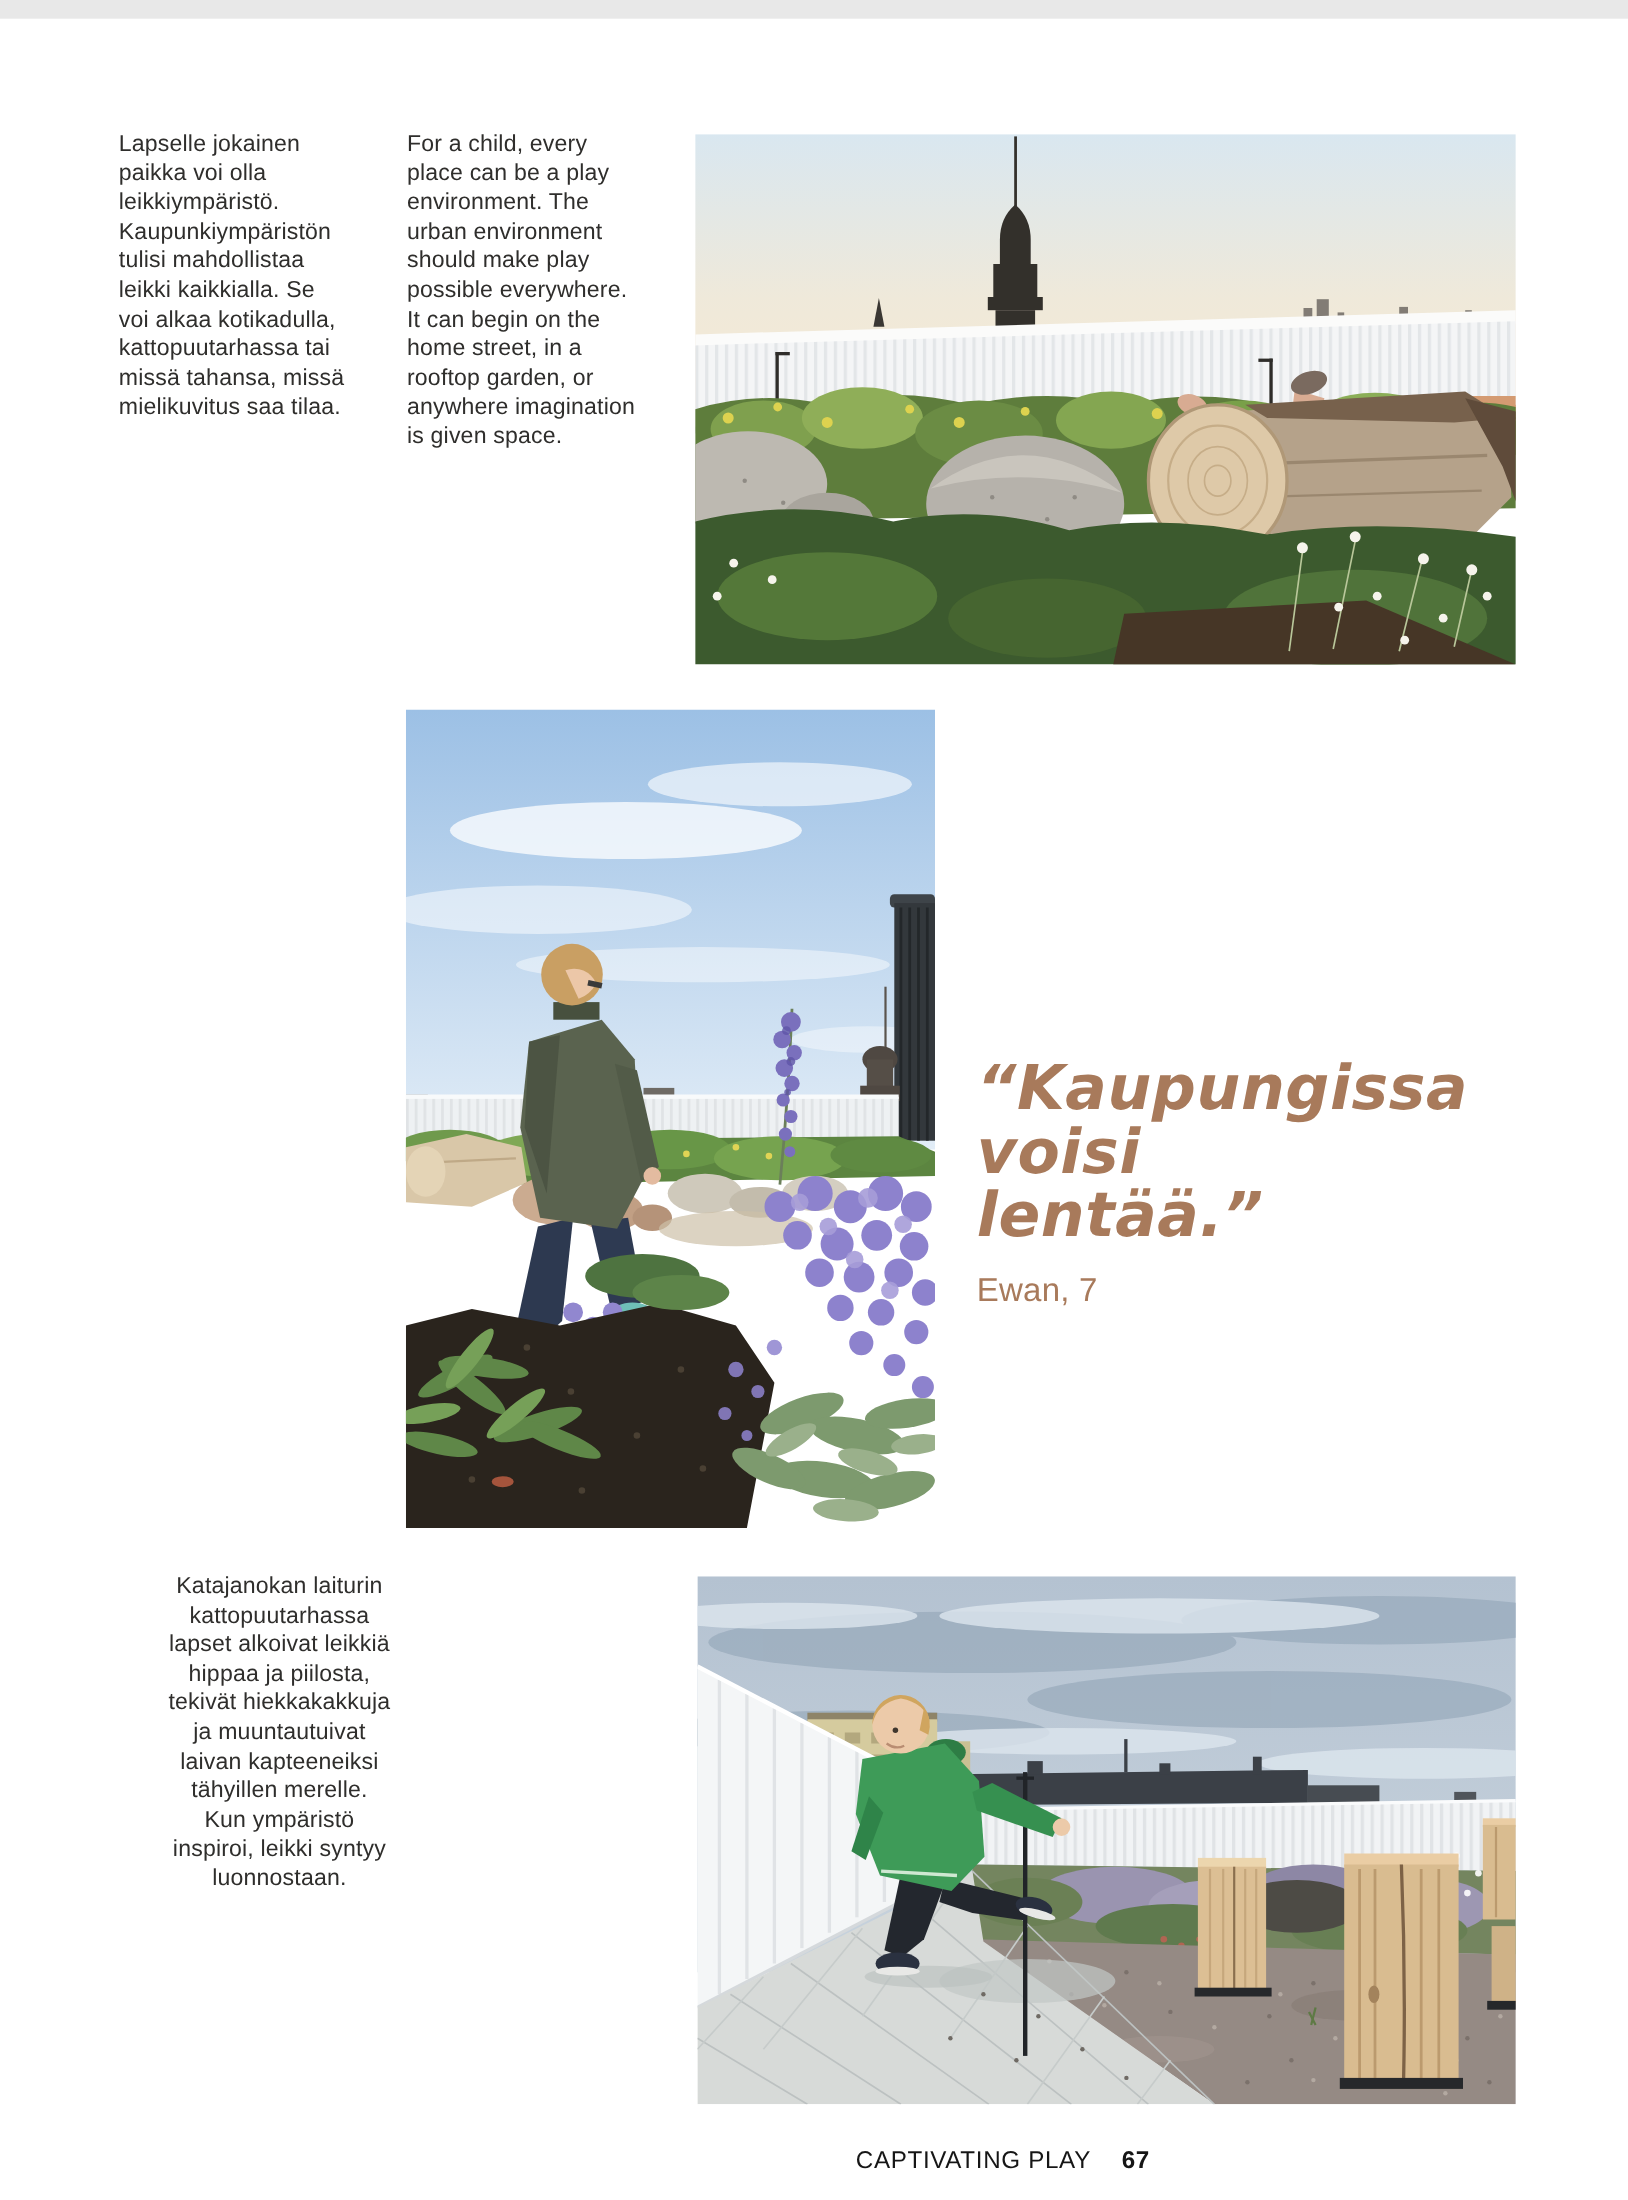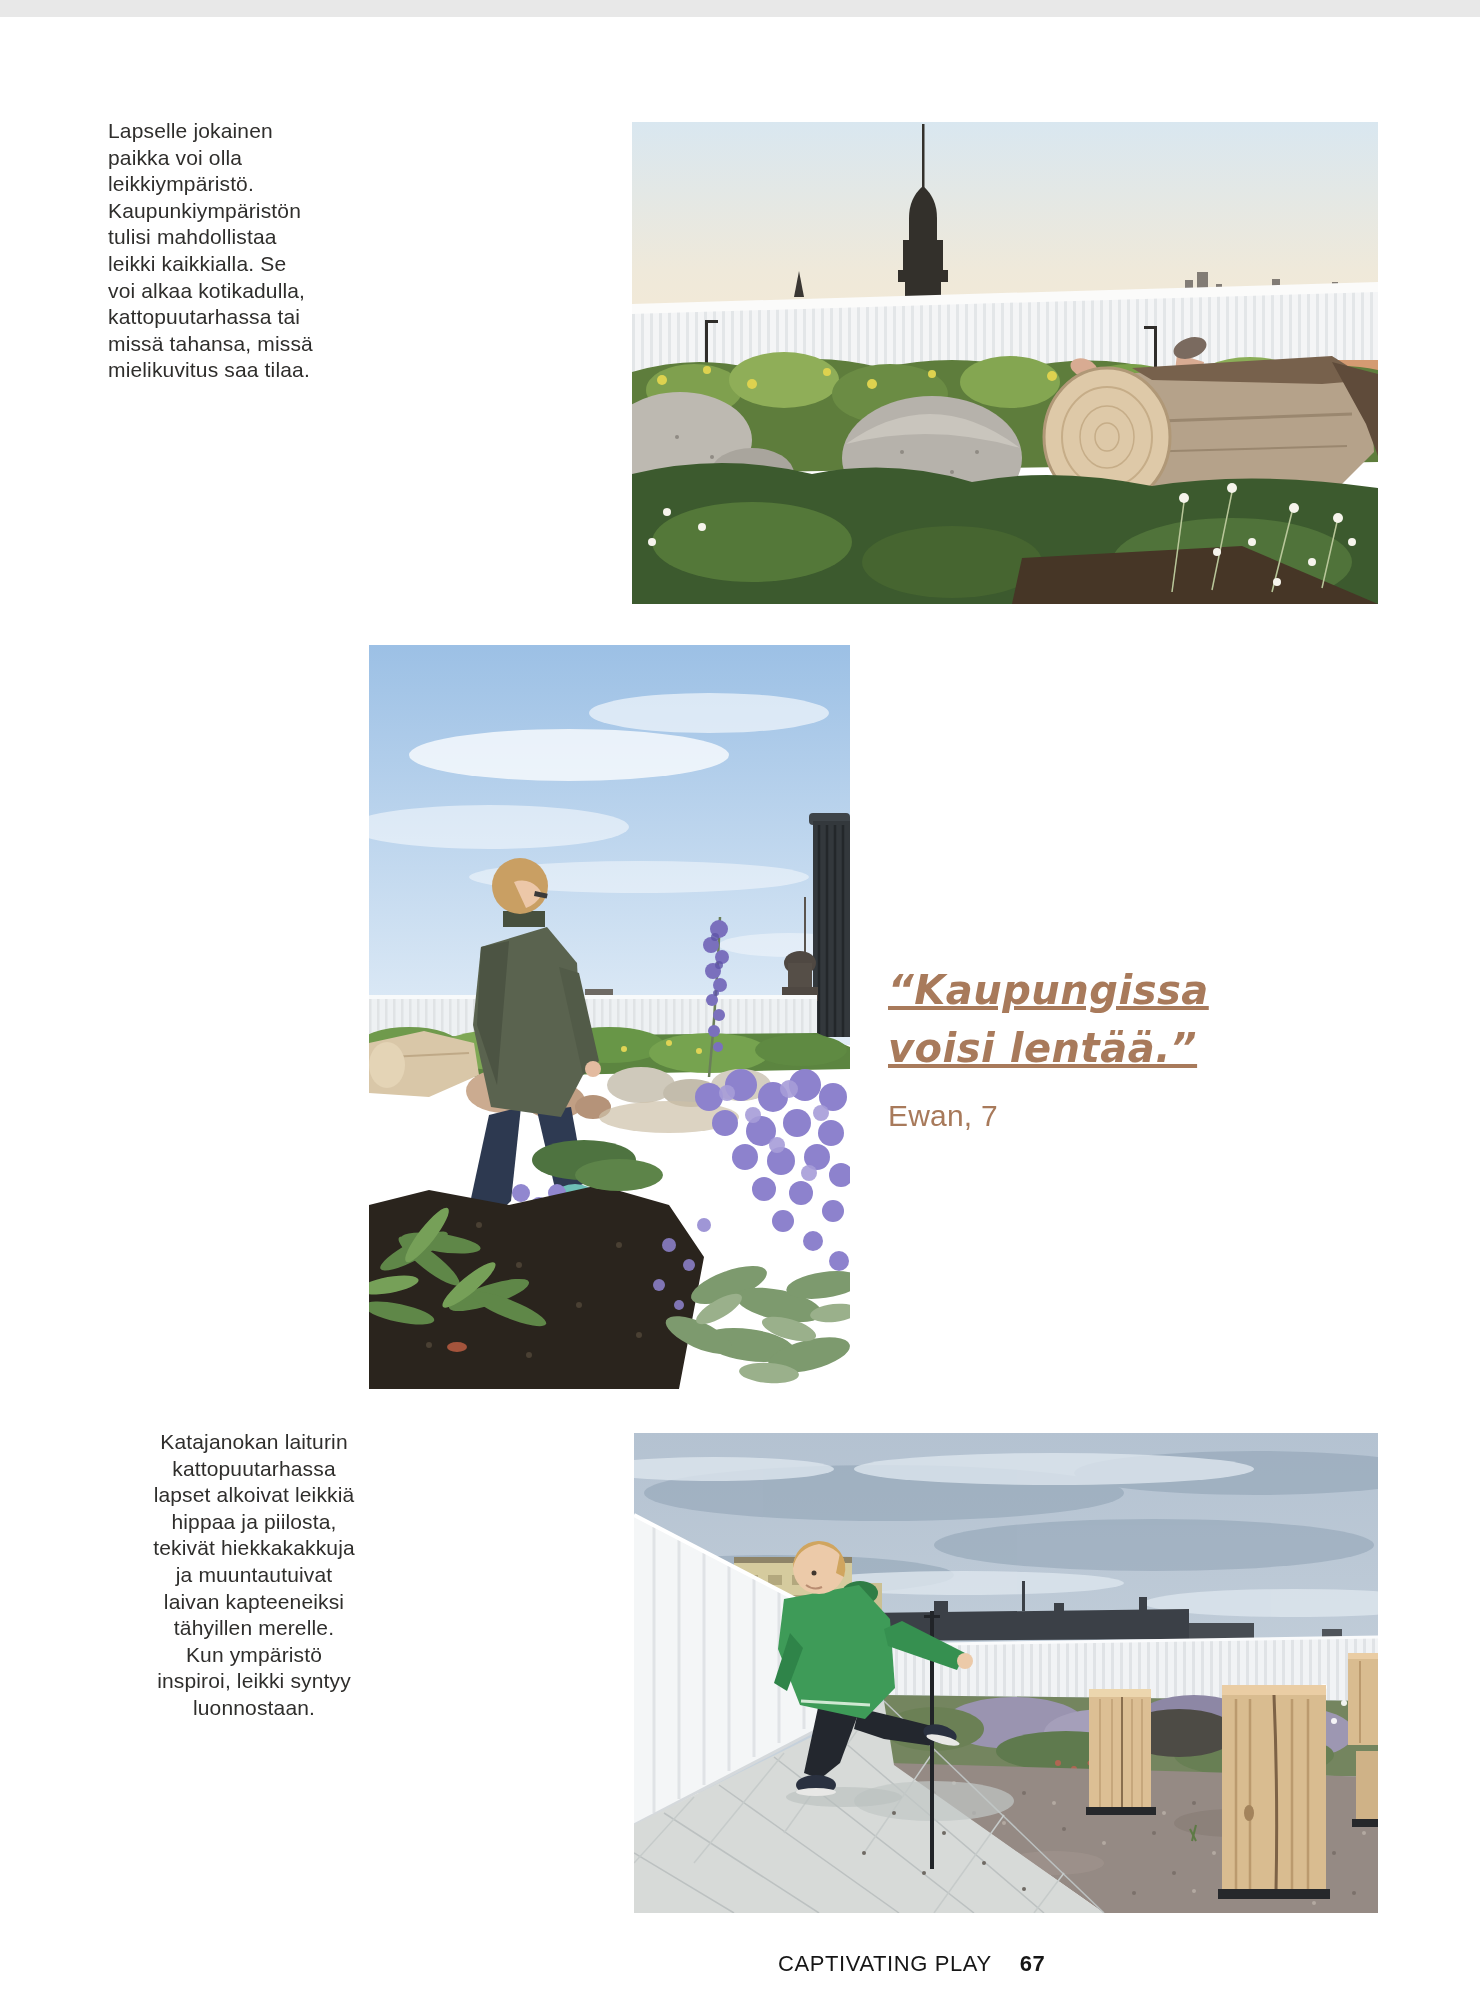--- a/index.html
+++ b/index.html
@@ -12,22 +12,22 @@
     position:absolute;white-space:pre-line;
     font-size:21px;line-height:26.6px;letter-spacing:.15px;color:#2f2e2c;
     width:258px;
   }
   .photo{position:absolute;display:block;}
   .photo svg{display:block;width:100%;height:100%;}
   .quote-block{position:absolute;left:888px;top:944px;width:420px;}
   .quote-text{
     font-family:"DejaVu Sans", sans-serif;
     font-style:italic;font-weight:bold;
-    font-size:40px;line-height:58px;letter-spacing:.5px;
-    color:#a87a5b;white-space:pre-line;text-decoration:underline;
+    font-size:56px;line-height:58px;letter-spacing:.5px;
+    color:#a87a5b;white-space:pre-line;
   }
   .quote-attr{
     margin-top:22px;font-size:30px;line-height:34px;color:#a87a5b;letter-spacing:.2px;
   }
   .footer{
     position:absolute;right:102px;top:1934px;width:600px;
     font-size:22px;letter-spacing:.6px;color:#161616;
   }
   .footer .pagenum{font-weight:bold;margin-left:28px;}
 </style>
@@ -40,20 +40,31 @@
 paikka voi olla
 leikkiympäristö.
 Kaupunkiympäristön
 tulisi mahdollistaa
 leikki kaikkialla. Se
 voi alkaa kotikadulla,
 kattopuutarhassa tai
 missä tahansa, missä
 mielikuvitus saa tilaa.</div>
 
+  <div class="col" style="left:370px;top:101px;">For a child, every
+place can be a play
+environment. The
+urban environment
+should make play
+possible everywhere.
+It can begin on the
+home street, in a
+rooftop garden, or
+anywhere imagination
+is given space.</div>
 
   <figure class="photo" style="left:632px;top:105px;width:746px;height:482px;margin:0;">
     <svg viewBox="0 0 746 482" preserveAspectRatio="none">
       <defs>
         <linearGradient id="sky1" x1="0" y1="0" x2="0" y2="1">
           <stop offset="0" stop-color="#d9e7f0"></stop>
           <stop offset=".55" stop-color="#efe9da"></stop>
           <stop offset="1" stop-color="#f7e9d2"></stop>
         </linearGradient>
         <pattern id="ribs1" width="9" height="10" patternUnits="userSpaceOnUse">

